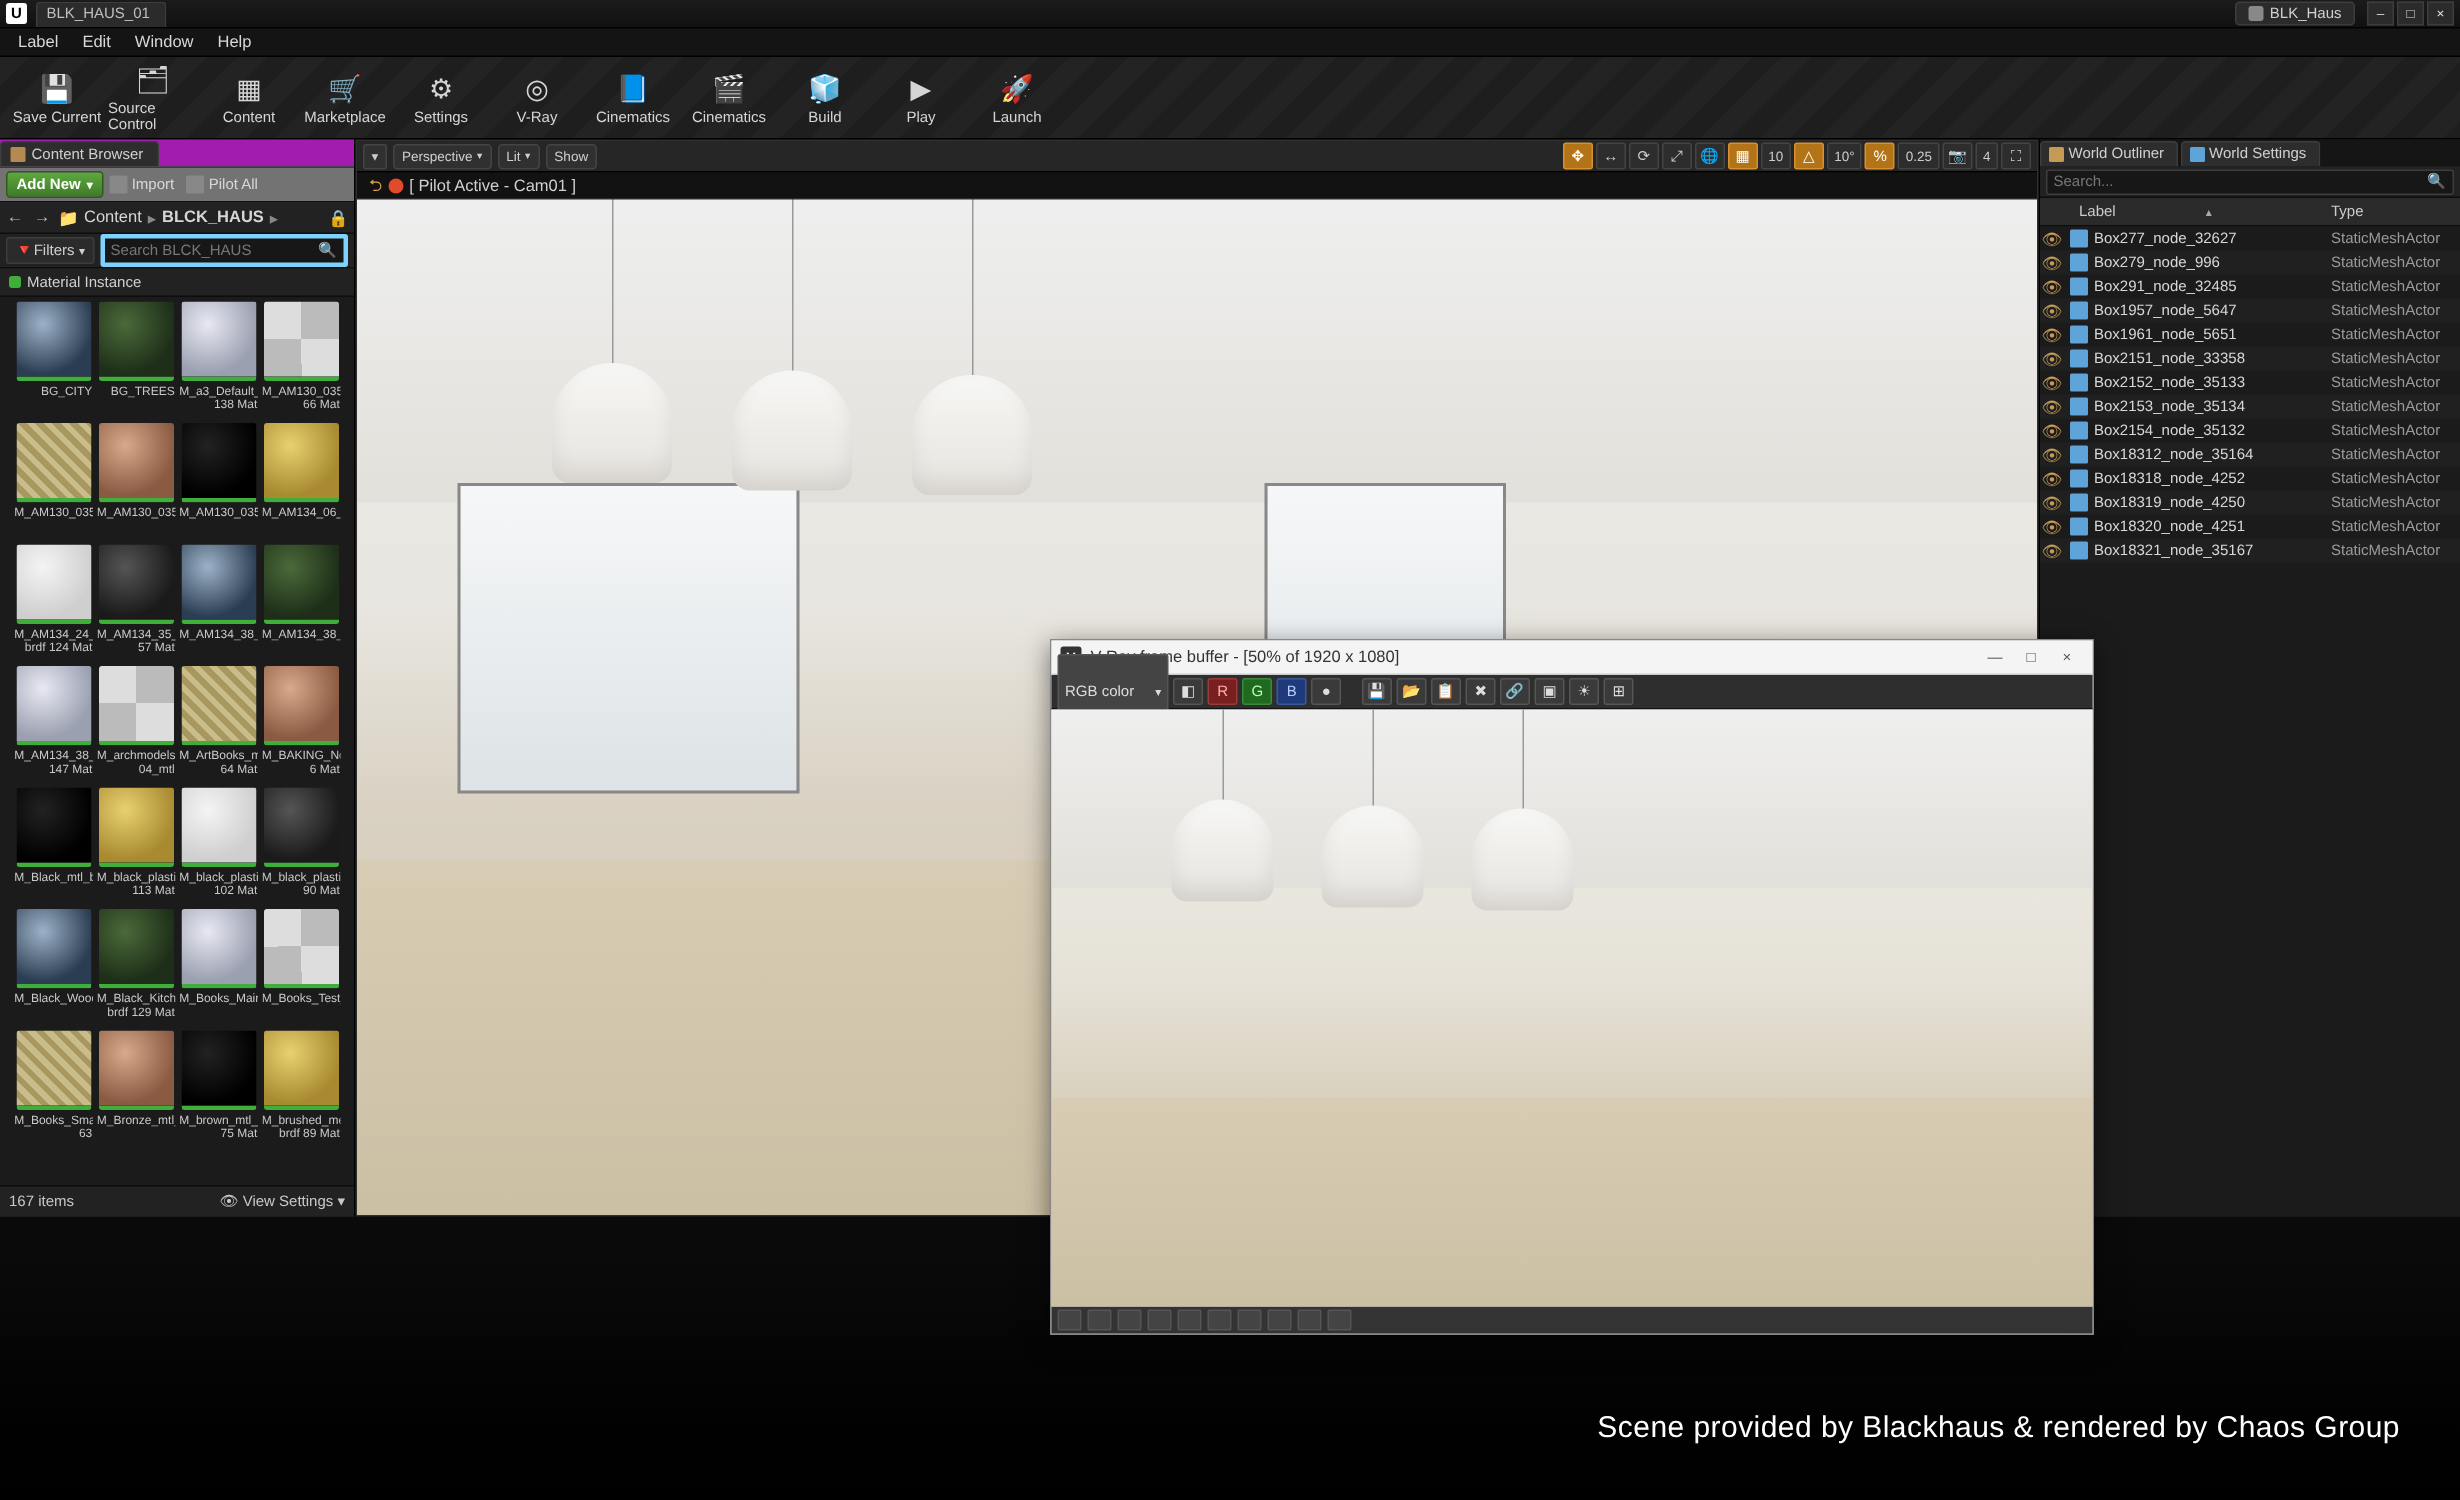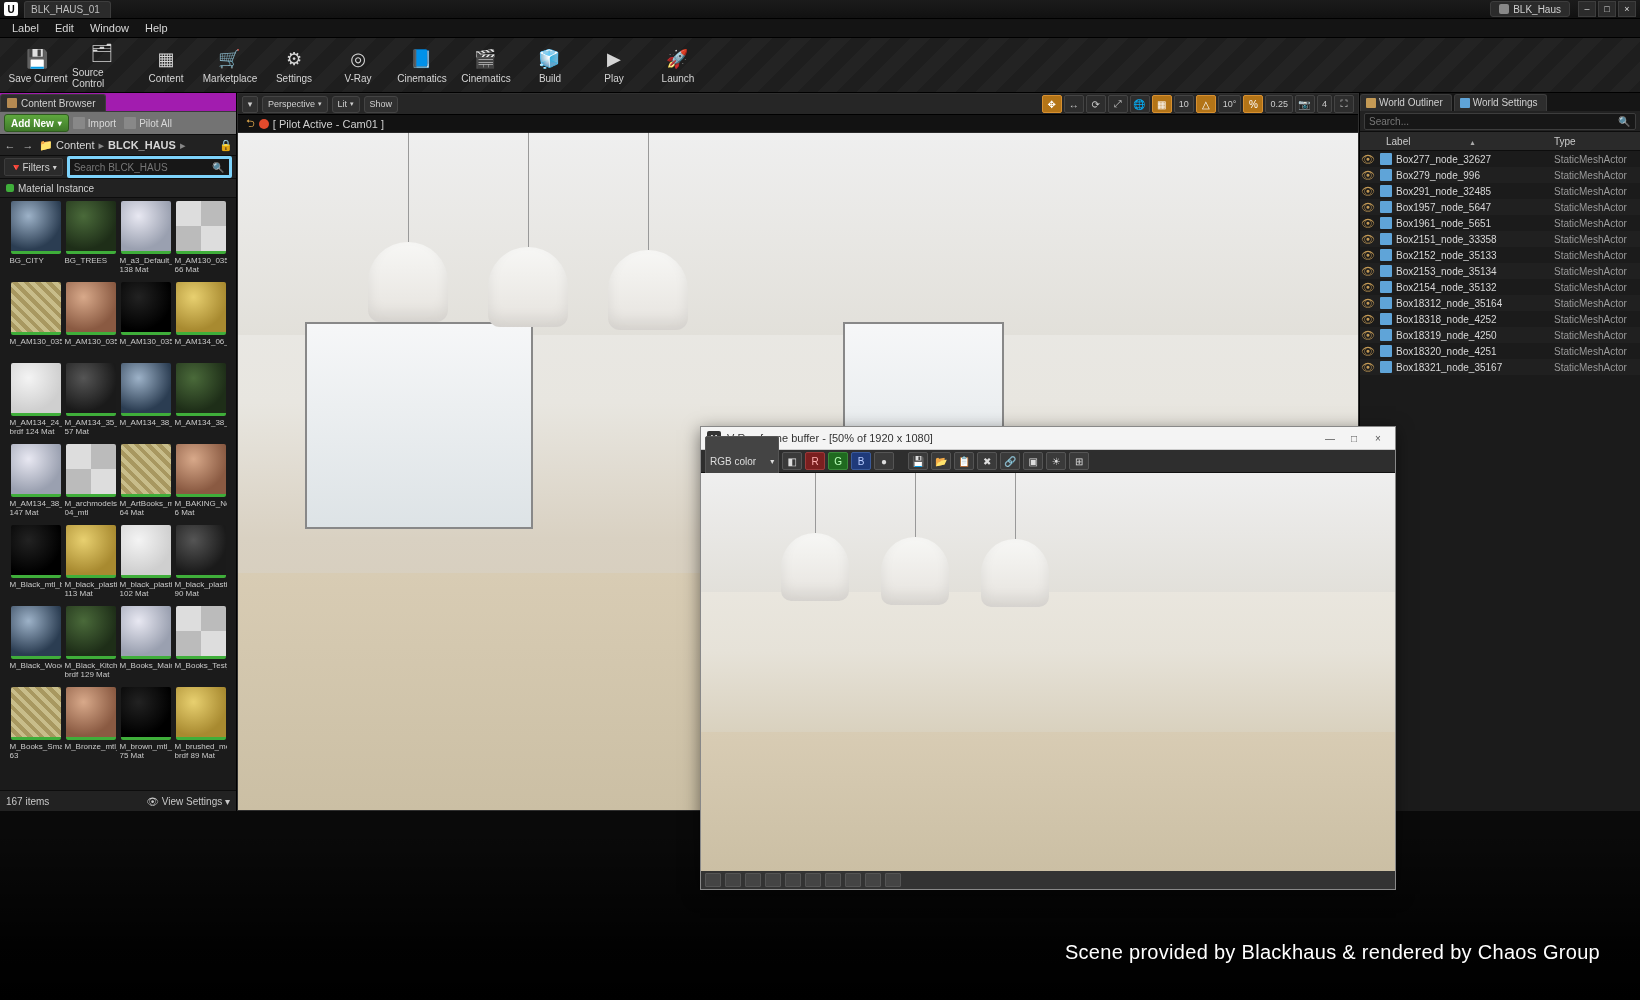--- a/index.html
+++ b/index.html
@@ -37,21 +37,21 @@
 #cb-filter{height:22px;background:#222;display:flex;align-items:center;padding:0 4px;gap:4px;border-bottom:1px solid #0d0d0d}
 .flt-btn{display:flex;align-items:center;background:#2b2b2b;border:1px solid #3d3d3d;border-radius:2px;height:16px;padding:0 5px;font-size:10px;color:#d0d0d0}
 .flt-btn::after{content:"▾";margin-left:3px;font-size:8px}
 .cb-search{flex:1;background:#171717;border:3px solid #7dd3fc;border-radius:2px;height:16px;padding:0 4px;font-size:10px;color:#777;display:flex;align-items:center}
 .cb-search .mag{margin-left:auto;color:#aaa}
 .filter-chip{height:18px;background:#222;display:flex;align-items:center;padding:0 6px;border-bottom:1px solid #0d0d0d;font-size:10px;color:#d0d0d0}
 .filter-chip::before{content:"";width:8px;height:8px;background:#3fae3a;border-radius:2px;margin-right:4px}
 #asset-grid{flex:1;overflow:hidden;padding:3px;display:grid;grid-template-columns:repeat(4,52px);grid-auto-rows:78px;gap:3px;justify-content:center;align-content:start;background:#1b1b1b}
 .asset{display:flex;flex-direction:column;align-items:center}
 .asset .thumb{width:50px;height:50px;border-radius:2px;border-bottom:3px solid #3fae3a;background:radial-gradient(circle at 35% 30%,#777,#2a2a2a 70%)}
-.asset .lbl{font-size:8px;line-height:9px;text-align:left;margin-top:2px;color:#c9c9c9;width:52px;overflow:hidden}
+.asset .lbl{font-size:8px;line-height:9px;text-align:right;margin-top:2px;color:#c9c9c9;width:52px;overflow:hidden}
 #cb-status{height:20px;background:#222;border-top:1px solid #0d0d0d;display:flex;align-items:center;padding:0 6px;font-size:10px;color:#c8c8c8}
 #cb-status .r{margin-left:auto;display:flex;align-items:center;gap:4px}
 
 #viewport-wrap{flex:1;background:#000;position:relative;border:1px solid #2f2f2f}
 #vp-toolbar{height:20px;background:#262626;display:flex;align-items:center;padding:0 4px;gap:4px;border-bottom:1px solid #000;position:relative;z-index:2}
 .vp-chip{background:#303030;border:1px solid #444;border-radius:3px;height:15px;display:flex;align-items:center;padding:0 5px;font-size:9px;color:#d0d0d0}
 .vp-chip.dd::after{content:"▾";margin-left:3px;font-size:7px}
 .vp-arrow{width:14px;height:15px;background:#303030;border:1px solid #444;border-radius:2px;display:flex;align-items:center;justify-content:center;font-size:9px;color:#ccc}
 .vp-right{margin-left:auto;display:flex;align-items:center;gap:2px}
 .vp-ibtn{width:18px;height:16px;background:#2d2d2d;border:1px solid #444;border-radius:2px;display:flex;align-items:center;justify-content:center;font-size:10px;color:#ccc}

